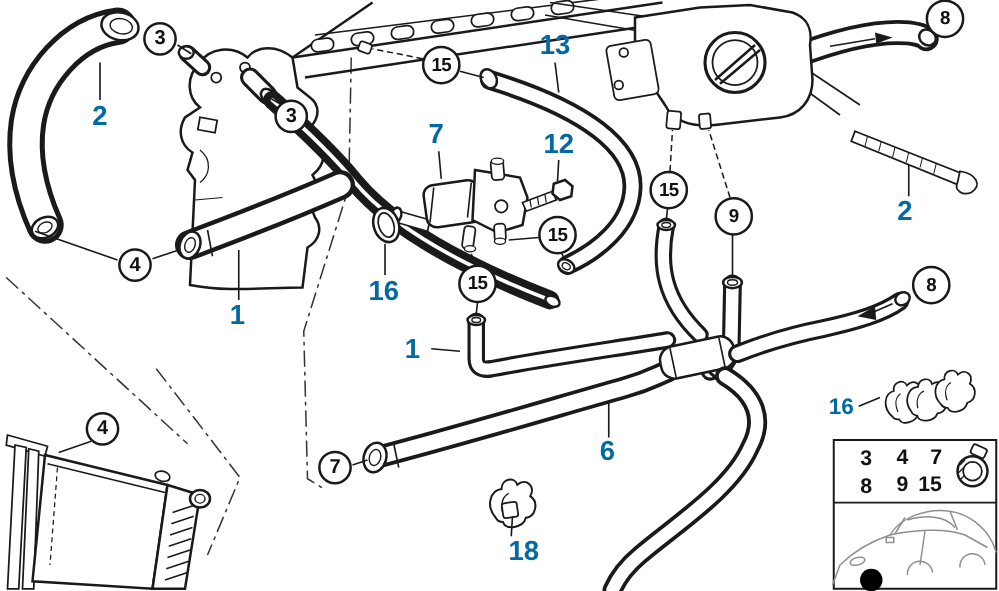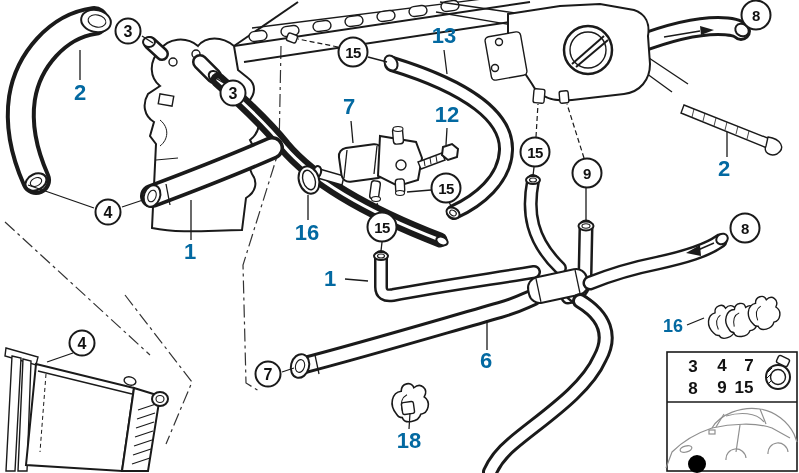--- a/index.html
+++ b/index.html
@@ -336,21 +336,21 @@
   <div class="plabel" style="left:80px;top:93px">2</div>
   <div class="plabel" style="left:190px;top:252px">1</div>
   <div class="plabel" style="left:349px;top:107px">7</div>
   <div class="plabel" style="left:307px;top:233px">16</div>
   <div class="plabel" style="left:447px;top:115px">12</div>
   <div class="plabel" style="left:444px;top:36px">13</div>
   <div class="plabel" style="left:330px;top:279px">1</div>
   <div class="plabel" style="left:486px;top:361px">6</div>
   <div class="plabel" style="left:724px;top:169px">2</div>
   <div class="plabel" style="left:673px;top:326px;font-size:18px">16</div>
-  <div class="plabel" style="left:409px;top:441px">18</div>
+  <div class="plabel" style="left:419px;top:441px">18</div>
 
   <div class="lnum" style="left:693px;top:367px">3</div>
   <div class="lnum" style="left:722px;top:366px">4</div>
   <div class="lnum" style="left:749px;top:366px">7</div>
   <div class="lnum" style="left:693px;top:389px">8</div>
   <div class="lnum" style="left:722px;top:388px">9</div>
   <div class="lnum" style="left:744px;top:388px">15</div>
 
 </div>
 

